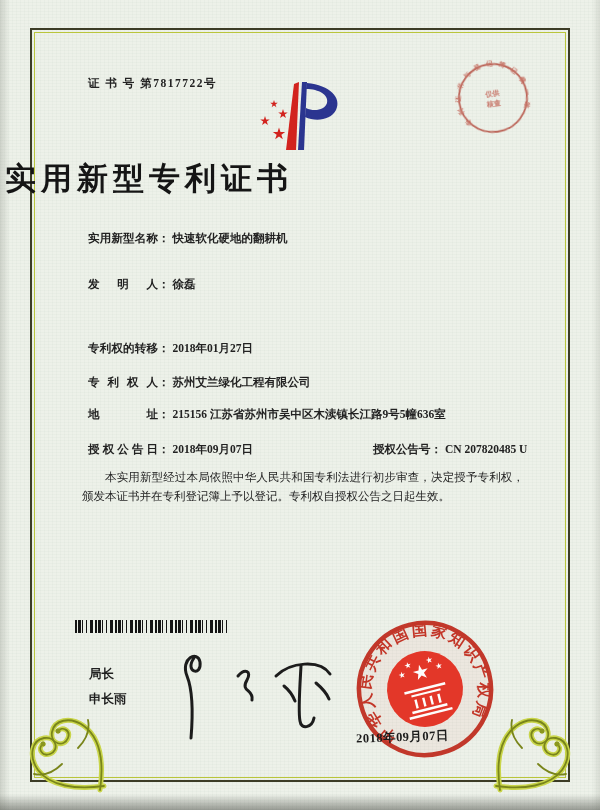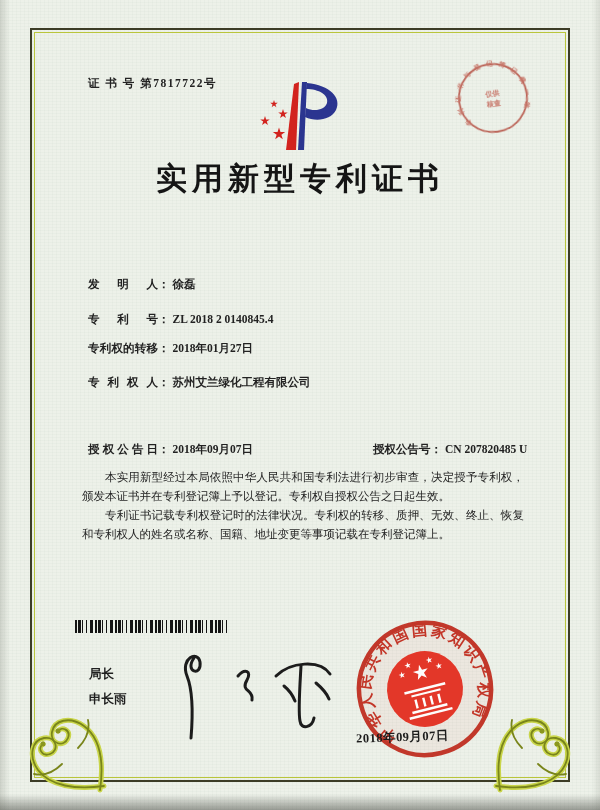--- a/index.html
+++ b/index.html
@@ -13,22 +13,22 @@
   .frame{position:absolute;left:30px;top:28px;right:30px;bottom:28px;
     border:2px solid #3c3c26;}
   .frame::before{content:"";position:absolute;inset:2px;border:1.5px solid #b9c53b;}
   .corner{position:absolute;width:92px;height:92px;}
   .corner.bl{left:16px;bottom:16px;}
   .corner.br{right:16px;bottom:16px;transform:scaleX(-1);}
   
   .certno{position:absolute;left:88px;top:76px;font-size:11.5px;font-weight:700;
     letter-spacing:1.5px;color:#222;}
   .logo{position:absolute;left:252px;top:76px;}
-  .title{position:absolute;left:0;right:0;top:158px;text-align:center;
-    font-size:31px;font-weight:700;letter-spacing:5px;color:#151515;}
+  .title{position:absolute;left:0;right:0;top:158px;
+    font-size:31px;font-weight:700;letter-spacing:5px;padding-left:5px;color:#151515;}
   
   .frow{position:absolute;left:88px;font-size:11.5px;font-weight:600;color:#222;
     white-space:nowrap;}
   .flabel{display:inline-block;width:70px;text-align:justify;text-align-last:justify;}
   .fval{margin-left:3px;}
   .grant-right{position:absolute;left:285px;top:0;}
   
   .paras{position:absolute;left:82px;top:468px;width:442px;font-size:11.5px;
     line-height:19px;text-align:justify;color:#242424;font-weight:500;}
   .paras p{margin:0;text-indent:2em;}
@@ -103,40 +103,42 @@
     <polygon points="50,6 55,6 52,74 46,74" fill="#2b3590"></polygon>
     <path d="M55,7 C78,9 90,22 84,34 C79,44 64,46 53,41 L54,32 C62,36 73,34 75,27 C77,19 67,13 54,13 Z" fill="#2b3590"></path>
     <use href="#st1" transform="translate(22,28) scale(4)" fill="#d2231e"></use>
     <use href="#st1" transform="translate(31,38) scale(5)" fill="#d2231e"></use>
     <use href="#st1" transform="translate(13,45) scale(5)" fill="#d2231e"></use>
     <use href="#st1" transform="translate(27,58) scale(6.5)" fill="#d2231e"></use>
   </svg>
 
   <div class="title">实用新型专利证书</div>
 
+  <div class="frow" style="top:231px">
+    <span class="flabel">实用新型名称</span><span>：</span><span class="fval">快速软化硬地的翻耕机</span>
+  </div>
   <div class="frow" style="top:277px">
     <span class="flabel">发明人</span><span>：</span><span class="fval">徐磊</span>
   </div>
-  <div class="frow" style="top:312px">
-    <span class="flabel">专利号</span><span>：</span><span class="fval">ZL 2018 2 0140845.4</span>
-  </div>
   <div class="frow" style="top:341px">
     <span class="flabel">专利权的转移</span><span>：</span><span class="fval">2018年01月27日</span>
   </div>
   <div class="frow" style="top:375px">
     <span class="flabel">专利权人</span><span>：</span><span class="fval">苏州艾兰绿化工程有限公司</span>
+  </div>
+  <div class="frow" style="top:407px">
+    <span class="flabel">地址</span><span>：</span><span class="fval">215156 江苏省苏州市吴中区木渎镇长江路9号5幢636室</span>
   </div>
   <div class="frow" style="top:442px;right:60px">
     <span class="flabel">授权公告日</span><span>：</span><span class="fval">2018年09月07日</span>
     <span class="grant-right"><span>授权公告号</span><span>：</span><span class="fval">CN 207820485 U</span></span>
   </div>
 
   <div class="paras">
     <p>本实用新型经过本局依照中华人民共和国专利法进行初步审查，决定授予专利权，颁发本证书并在专利登记簿上予以登记。专利权自授权公告之日起生效。</p>
-    <p>专利证书记载专利权登记时的法律状况。专利权的转移、质押、无效、终止、恢复和专利权人的姓名或名称、国籍、地址变更等事项记载在专利登记簿上。</p>
   </div>
 
   <div class="barcode"></div>
 
   <div class="director-title">局长</div>
   <div class="director-name">申长雨</div>
 
   <svg class="sig" width="205" height="105" viewBox="0 0 205 105">
     <g fill="none" stroke="#1c1c1c" stroke-width="3" stroke-linecap="round" stroke-linejoin="round">
       <path d="M56,16 C46,30 64,35 62,20 C60,8 42,16 49,34 C53,44 56,60 53,96"></path>

